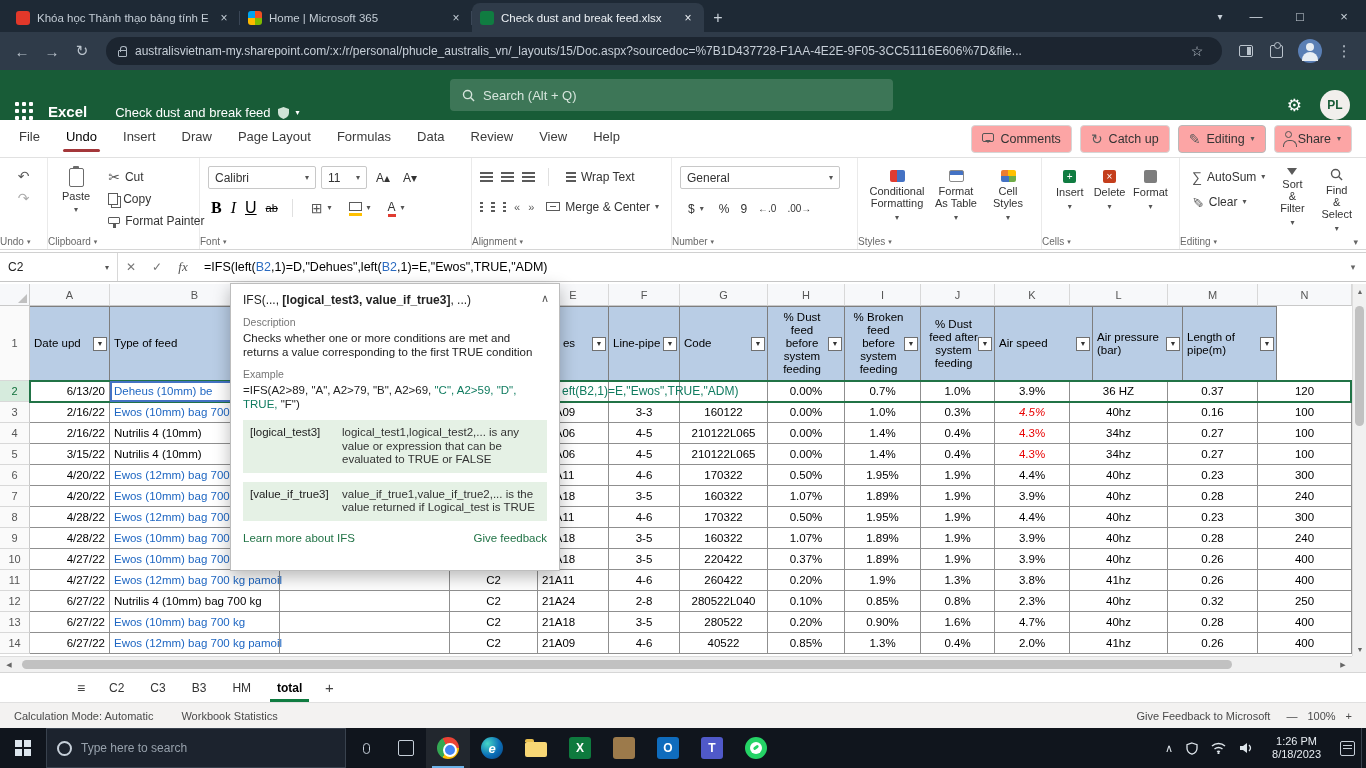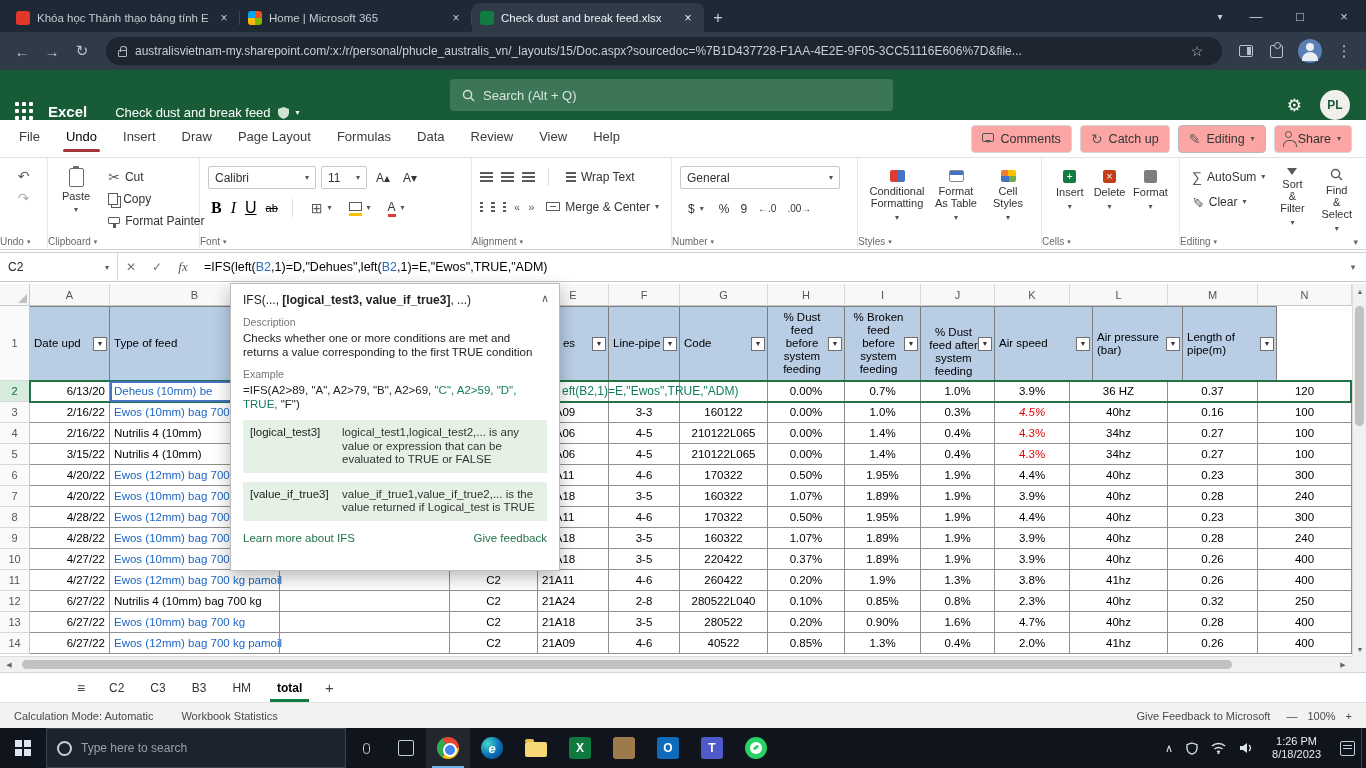--- a/index.html
+++ b/index.html
@@ -599,21 +599,21 @@
         <div class="fbtnflt">▼</div>
       </div>
       <div class="hcell alc" style="width: 77px; height: 75px;">
         <span>% Dust feed before system feeding</span>
         <div class="fbtnflt">▼</div>
       </div>
       <div class="hcell alc" style="width: 76px; height: 75px;">
         <span>% Broken feed before system feeding</span>
         <div class="fbtnflt">▼</div>
       </div>
-      <div class="hcell alc" style="width: 74px; height: 75px; align-items: flex-end;">
+      <div class="hcell alc" style="width: 74px; height: 75px;">
         <span>% Dust feed after system feeding</span>
         <div class="fbtnflt">▼</div>
       </div>
       <div class="hcell" style="width: 98px; height: 75px;">
         <span>Air speed</span>
         <div class="fbtnflt">▼</div>
       </div>
       <div class="hcell" style="width: 90px; height: 75px;">
         <span>Air pressure (bar)</span>
         <div class="fbtnflt">▼</div>

